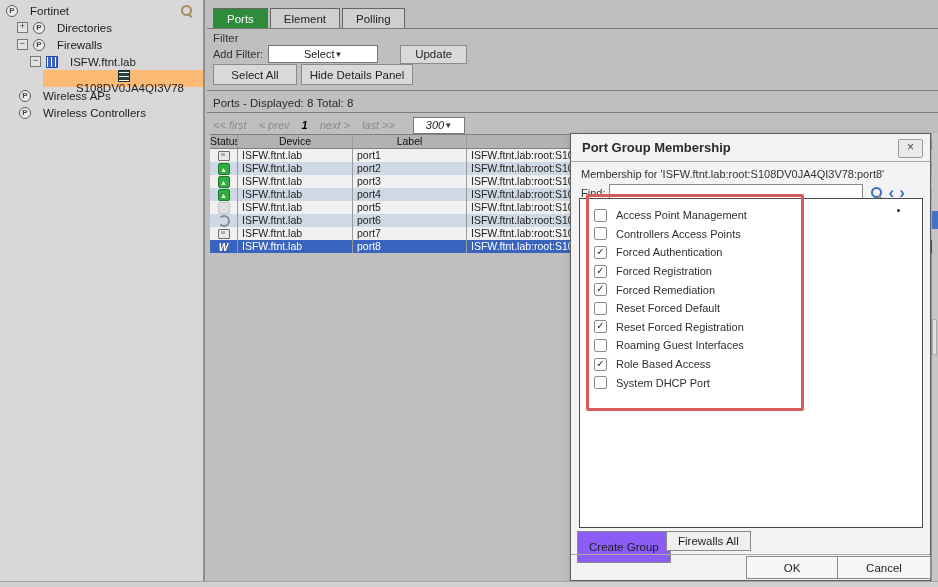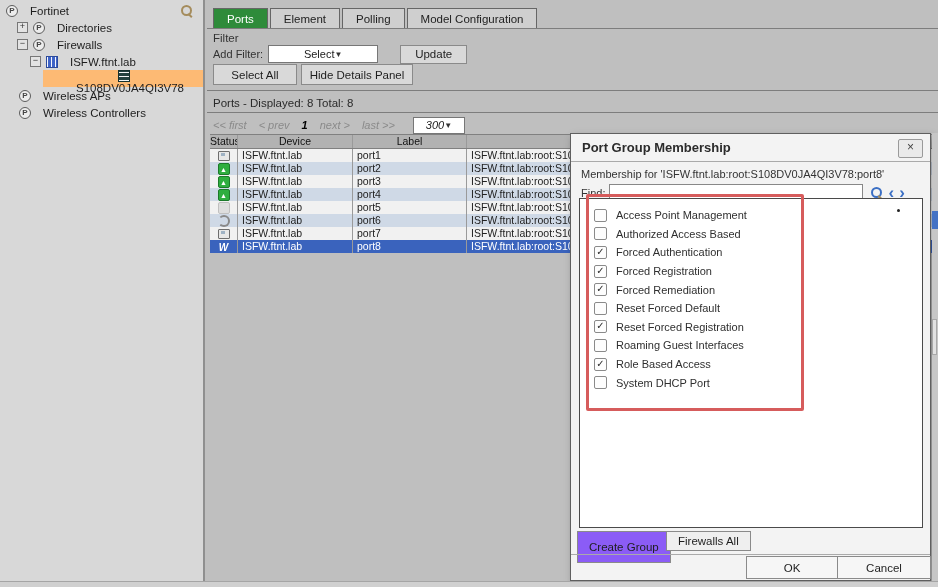--- a/index.html
+++ b/index.html
@@ -146,21 +146,20 @@
           <div class="tlabel">Wireless Controllers</div>
         </div>
       </div>
     </div>
 
   <div id="main">
     <div id="tabbar">
         <div class="tab active">Ports</div>
         <div class="tab">Element</div>
         <div class="tab">Polling</div>
-        <div class="tab">Model Configuration</div>
       </div>
     <div class="hline" style="top:28px"></div>
 
     <div id="filter-label">Filter</div>
 
     <div id="addfilter-row">
       <span id="addfilter-label">Add Filter:</span>
       <span id="filter-select" class="fakeselect">
         <span>Select</span>
         <span class="selarrow">▼</span>
@@ -259,21 +258,21 @@
       <span class="chev">›</span>
     </div>
 
     <div id="dlg-list">
         <div class="litem">
           <div class="cb"></div>
           <div class="lbl">Access Point Management</div>
         </div>
         <div class="litem">
           <div class="cb"></div>
-          <div class="lbl">Authorized Access Based</div>
+          <div class="lbl">Controllers Access Points</div>
         </div>
         <div class="litem">
           <div class="cb">✓</div>
           <div class="lbl">Forced Authentication</div>
         </div>
         <div class="litem">
           <div class="cb">✓</div>
           <div class="lbl">Forced Registration</div>
         </div>
         <div class="litem">

